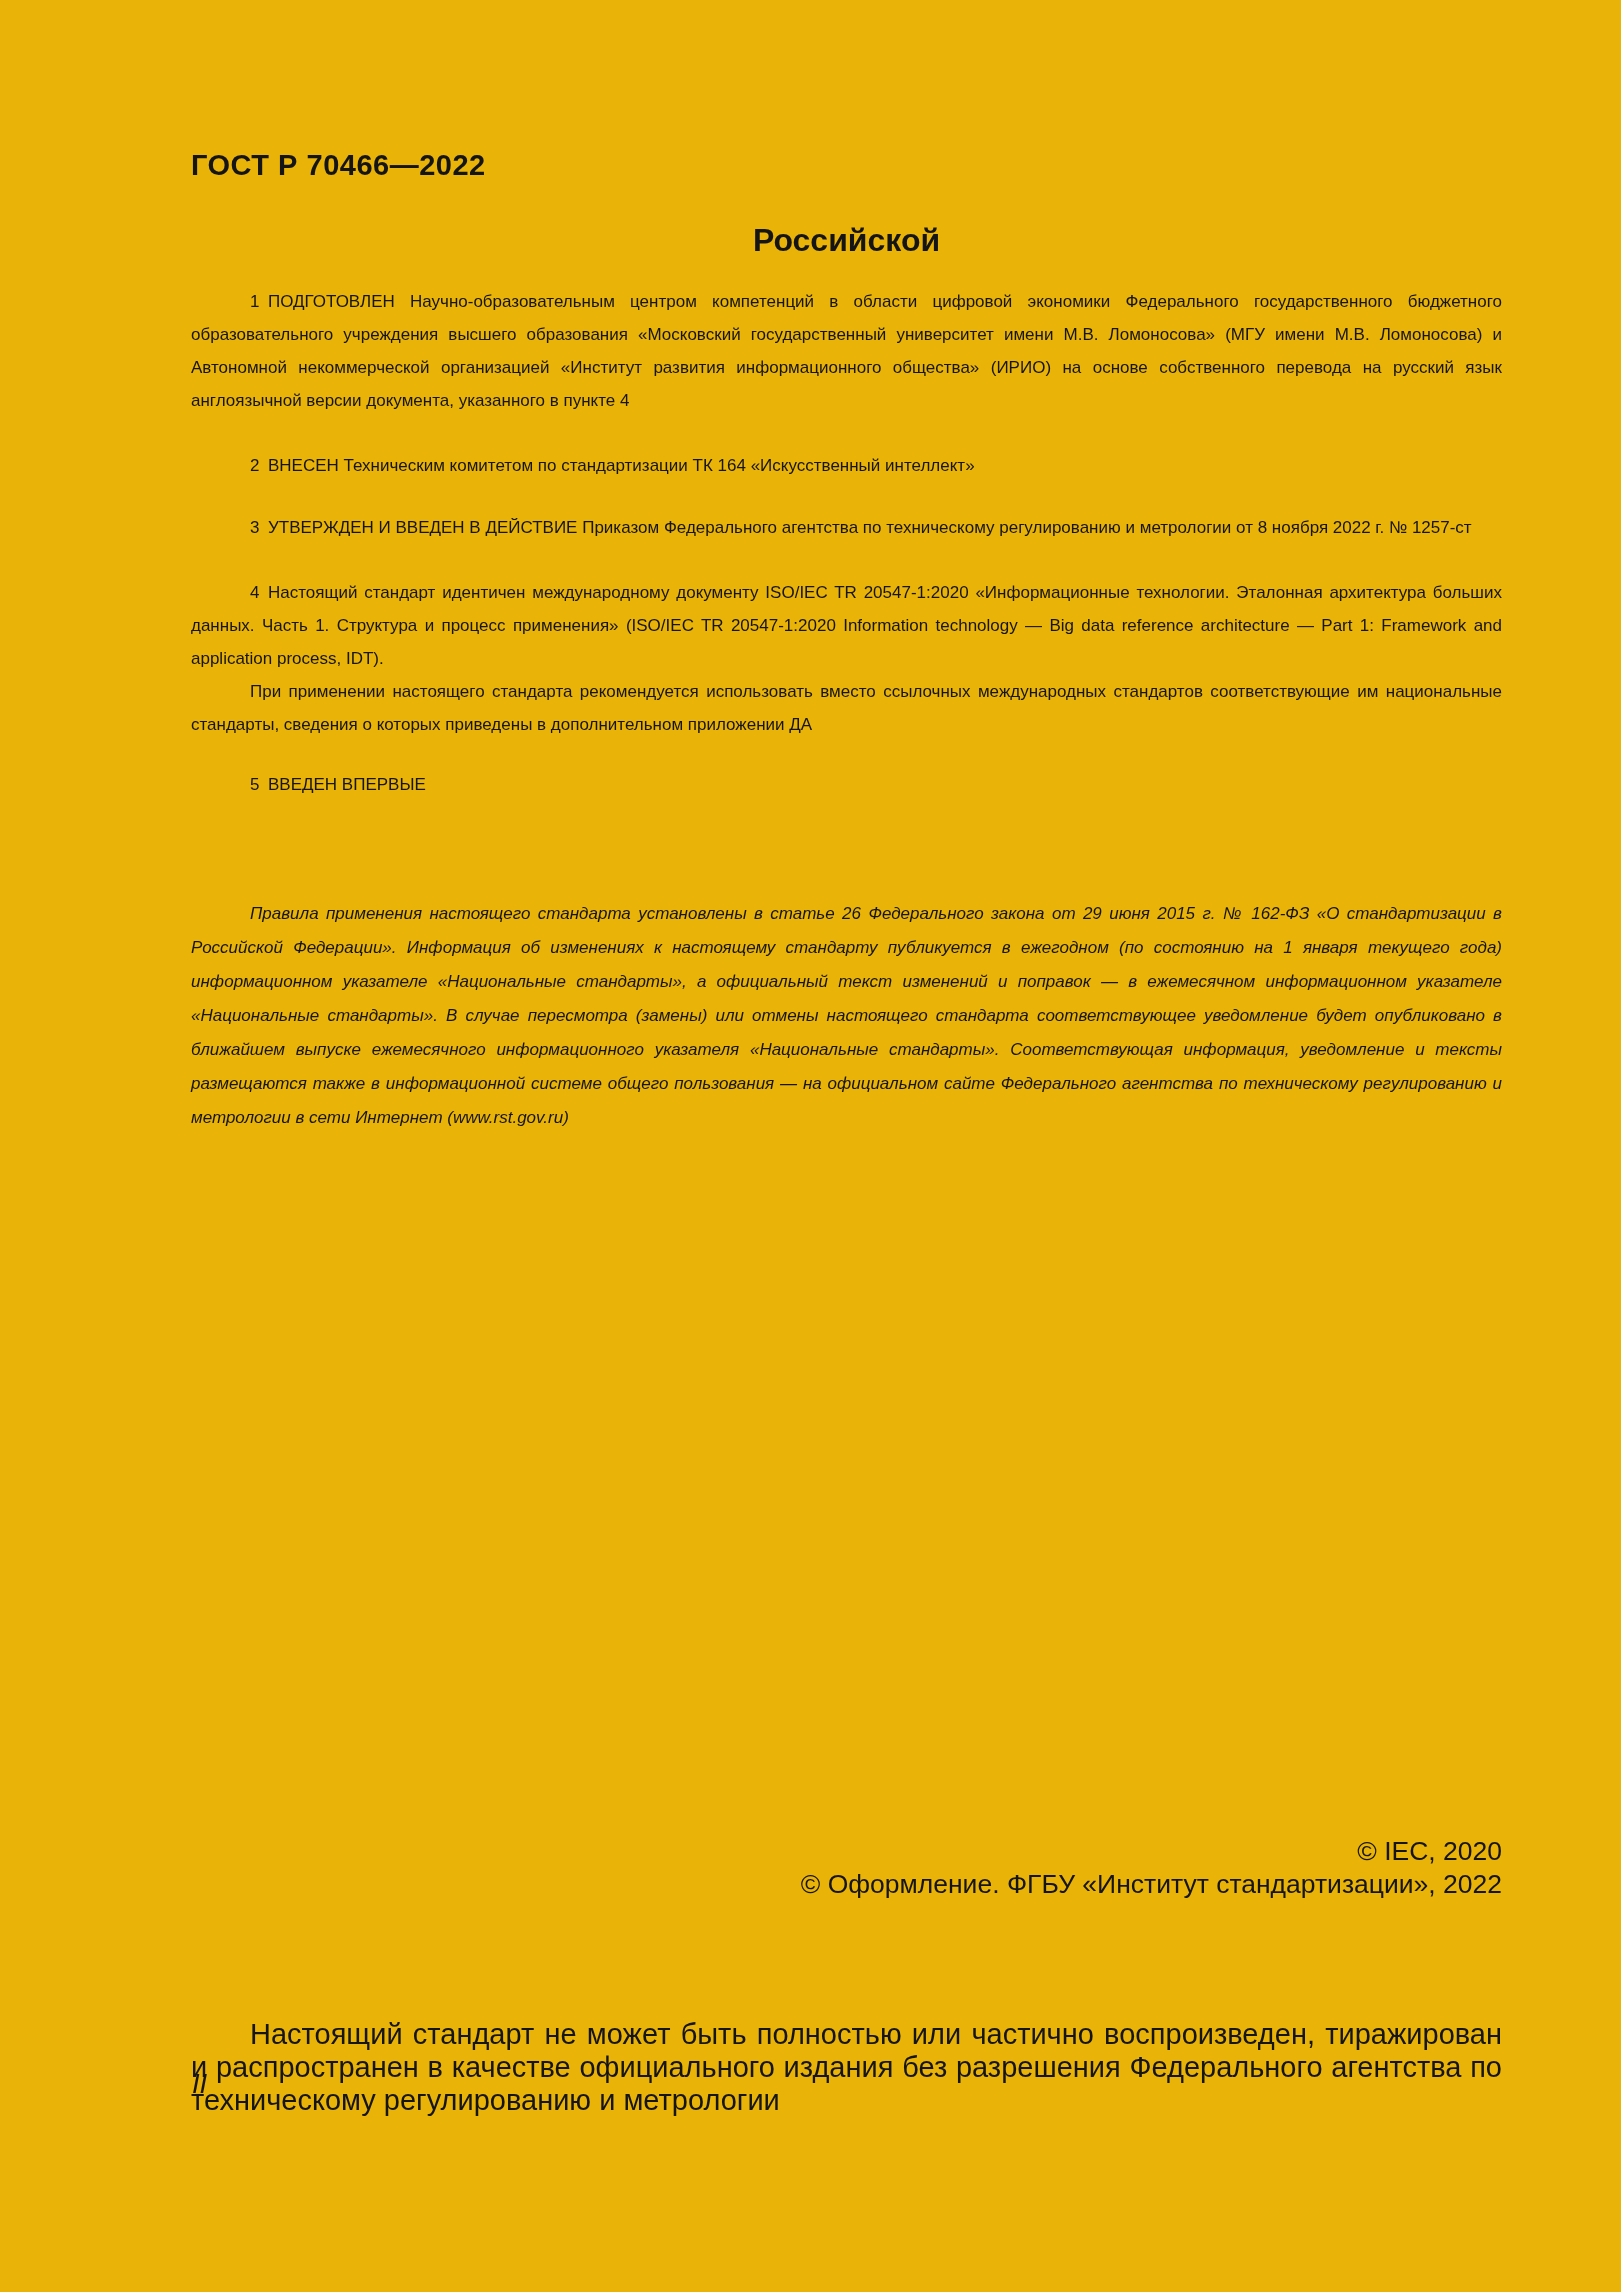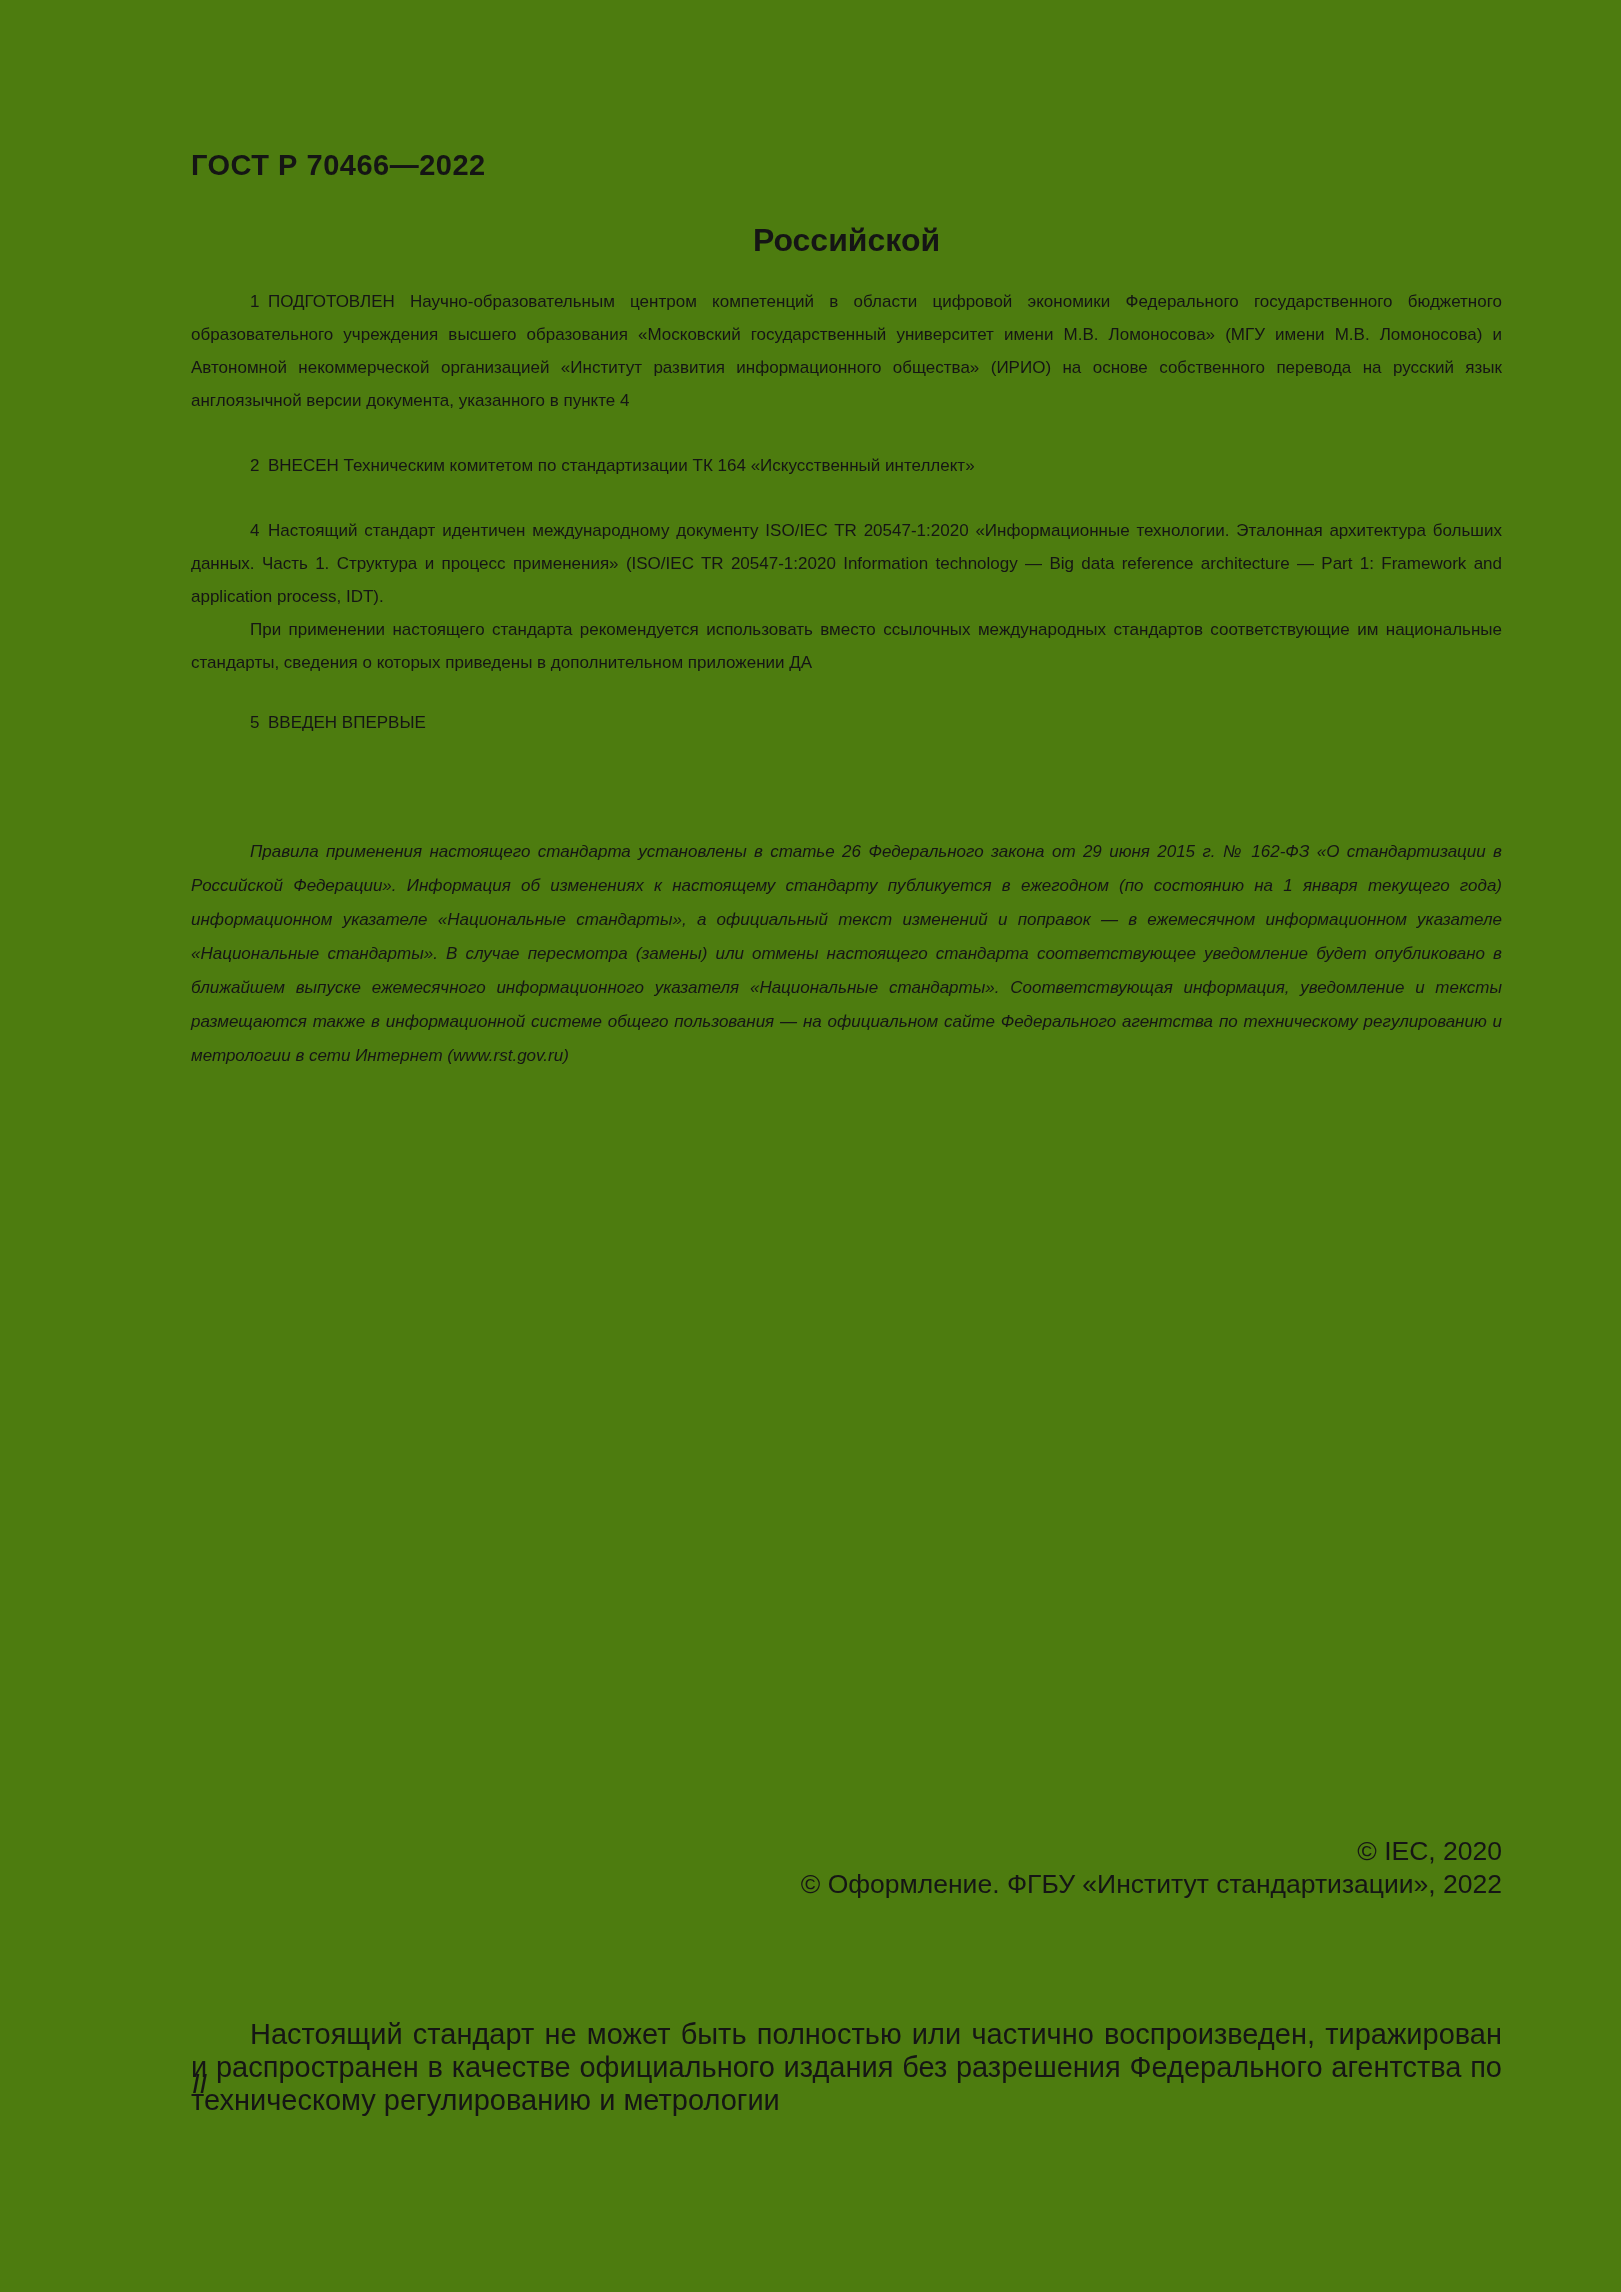--- a/index.html
+++ b/index.html
@@ -1,20 +1,20 @@
 <!DOCTYPE html>
 <html><head>
 <meta charset="utf-8">
 <style>
   html, body { margin: 0; padding: 0; background: #ffffff; }
   .page {
     position: relative;
     width: 1621px;
     height: 2293px;
-    background: #4d7c0f;
+    background: #eab308;
     font-family: "Liberation Sans", sans-serif;
     color: #151515;
     overflow: hidden;
   }
   .doc-code {
     position: absolute;
     left: 191px;
     top: 149px;
     font-size: 29px;
     font-weight: bold;
@@ -84,20 +84,21 @@
 
 <div class="page">
 
   <div class="doc-code">ГОСТ Р 70466—2022</div>
 
   <div class="page-title">Российской</div>
 
   <div class="body-col">
     <p class="para">1 ПОДГОТОВЛЕН Научно-образовательным центром компетенций в области цифровой экономики Федерального государственного бюджетного образовательного учреждения высшего образования «Московский государственный университет имени М.В. Ломоносова» (МГУ имени М.В. Ломоносова) и Автономной некоммерческой организацией «Институт развития информационного общества» (ИРИО) на основе собственного перевода на русский язык англоязычной версии документа, указанного в пункте 4</p>
     <p class="para gap-lg">2 ВНЕСЕН Техническим комитетом по стандартизации ТК 164 «Искусственный интеллект»</p>
+    <p class="para gap-md">3 УТВЕРЖДЕН И ВВЕДЕН В ДЕЙСТВИЕ Приказом Федерального агентства по техническому регулированию и метрологии от 8 ноября 2022 г. № 1257-ст</p>
     <p class="para gap-lg">4 Настоящий стандарт идентичен международному документу ISO/IEC TR 20547-1:2020 «Информационные технологии. Эталонная архитектура больших данных. Часть 1. Структура и процесс применения» (ISO/IEC TR 20547-1:2020 Information technology — Big data reference architecture — Part 1: Framework and application process, IDT).</p>
     <p class="para">При применении настоящего стандарта рекомендуется использовать вместо ссылочных международных стандартов соответствующие им национальные стандарты, сведения о которых приведены в дополнительном приложении ДА</p>
     <p class="para gap-sm">5 ВВЕДЕН ВПЕРВЫЕ</p>
     <p class="para legal-note">Правила применения настоящего стандарта установлены в статье 26 Федерального закона от 29 июня 2015 г. № 162-ФЗ «О стандартизации в Российской Федерации». Информация об изменениях к настоящему стандарту публикуется в ежегодном (по состоянию на 1 января текущего года) информационном указателе «Национальные стандарты», а официальный текст изменений и поправок — в ежемесячном информационном указателе «Национальные стандарты». В случае пересмотра (замены) или отмены настоящего стандарта соответствующее уведомление будет опубликовано в ближайшем выпуске ежемесячного информационного указателя «Национальные стандарты». Соответствующая информация, уведомление и тексты размещаются также в информационной системе общего пользования — на официальном сайте Федерального агентства по техническому регулированию и метрологии в сети Интернет (www.rst.gov.ru)</p>
   </div>
 
   <div class="copyright-block">
     <div>© IEC, 2020</div>
     <div>© Оформление. ФГБУ «Институт стандартизации», 2022</div>
   </div>

